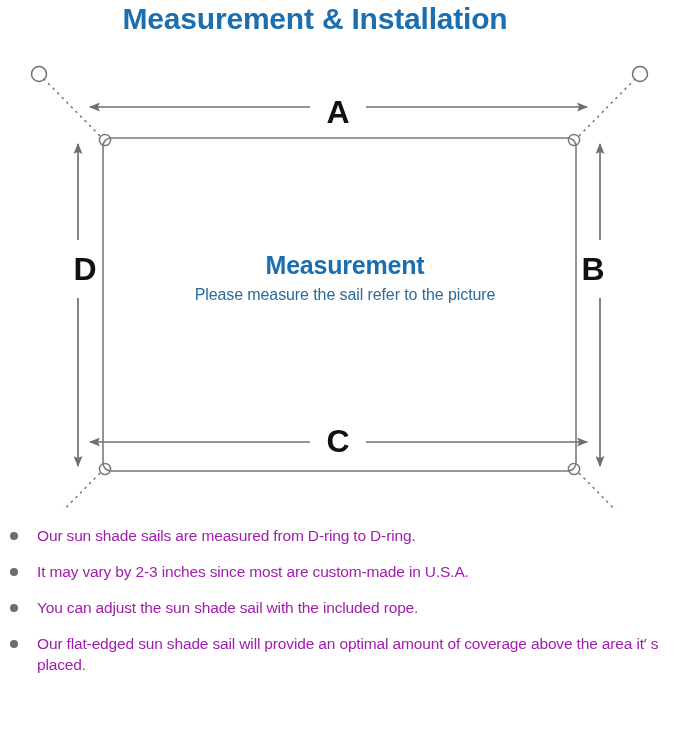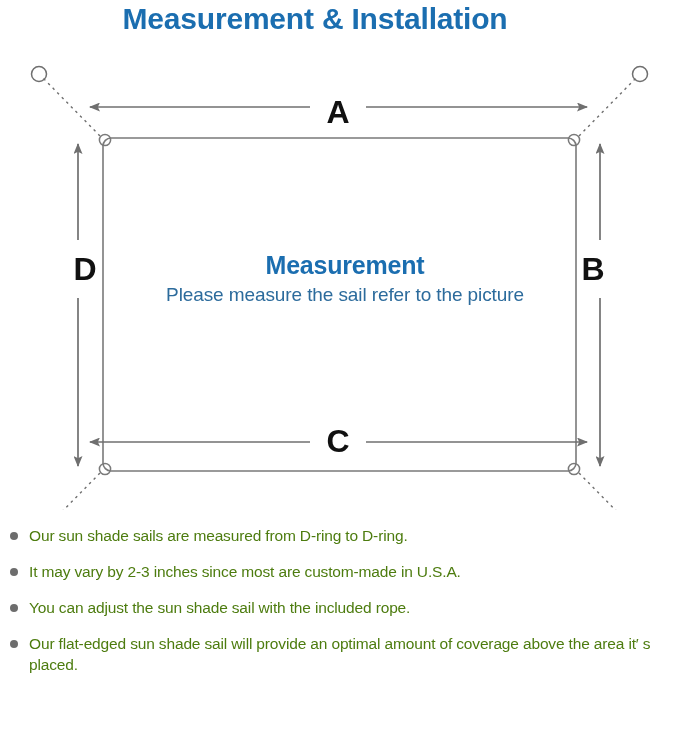--- a/index.html
+++ b/index.html
@@ -65,38 +65,38 @@
   }
   #measure-title {
     font-size: 25px;
     font-weight: bold;
     color: #1b6eb0;
     line-height: 30px;
     letter-spacing: -0.2px;
   }
   #measure-sub {
     margin-top: 6px;
-    font-size: 19px;
+    font-size: 16px;
     color: #2c6b9c;
     line-height: 18px;
     letter-spacing: -0.1px;
   }
 
   
   #notes {
     position: absolute;
     left: 0;
     top: 525px;
     width: 679px;
   }
   .note-item {
     position: relative;
-    padding-left: 29px;
+    padding-left: 37px;
     margin-bottom: 15px;
-    color: #4d7c0f;
+    color: #a21caf;
     font-size: 15.5px;
     line-height: 21px;
     padding-right: 4px;
     letter-spacing: -0.15px;
   }
   .note-bullet {
     position: absolute;
     left: 10px;
     top: 7px;
     width: 8px;

